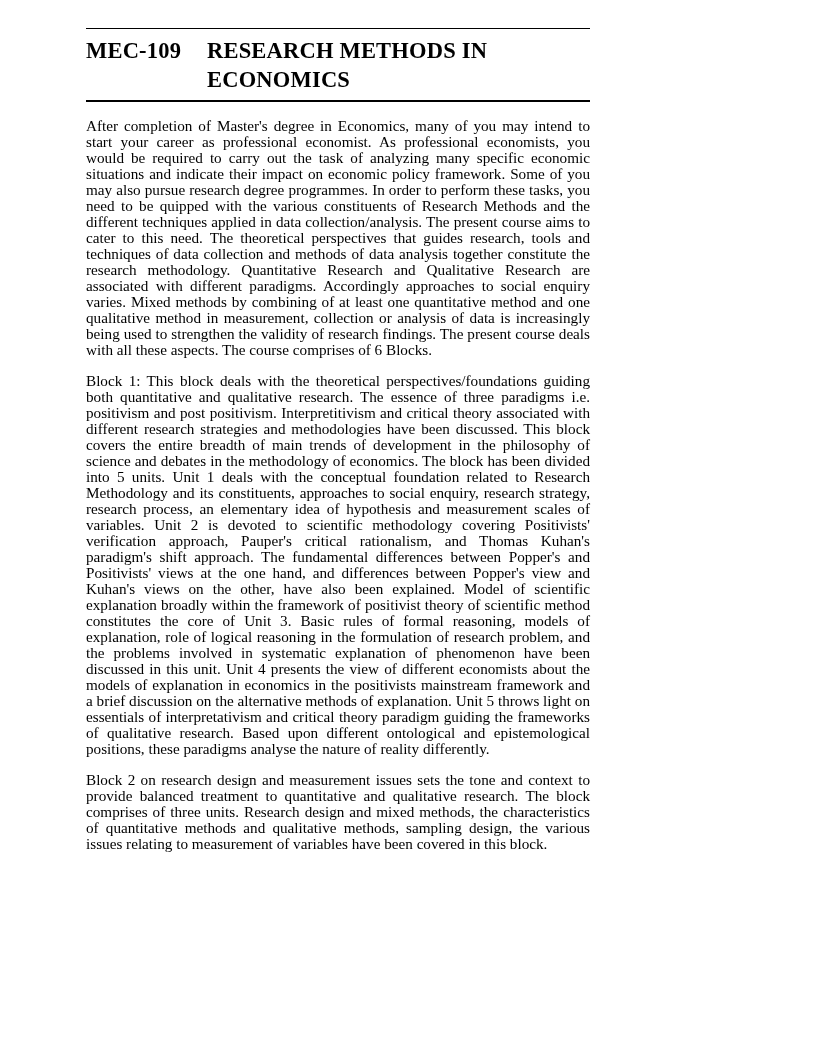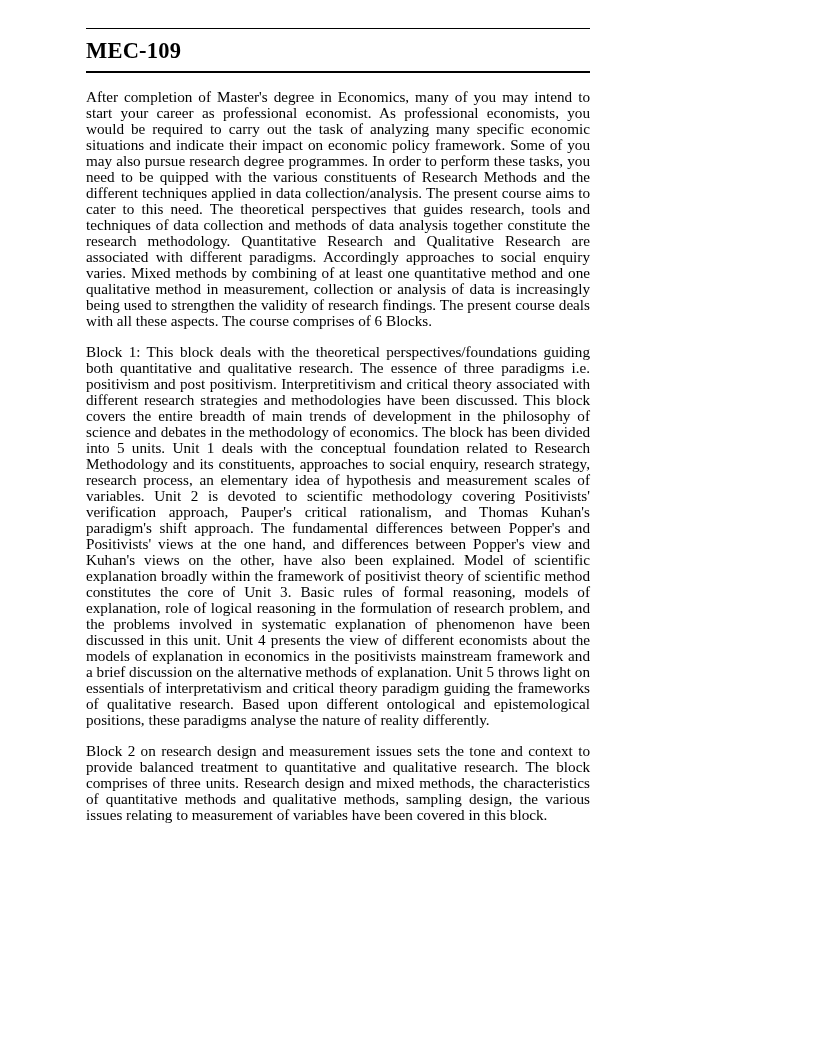--- a/index.html
+++ b/index.html
@@ -88,20 +88,22 @@
 </head>
 <body>
 
 <div class="page">
   <div class="content">
 
     <div class="header-block">
       <hr class="rule rule-top">
       <div class="course-title">
         <span class="course-code">MEC-109</span>
+        <span class="course-name">RESEARCH METHODS IN
+ECONOMICS</span>
       </div>
       <hr class="rule rule-bottom">
     </div>
 
     <div class="body-copy">
       <p class="para">After completion of Master's degree in Economics, many of you may intend to start your career as professional economist. As professional economists, you would be required to carry out the task of analyzing many specific economic situations and indicate their impact on economic policy framework. Some of you may also pursue research degree programmes. In order to perform these tasks, you need to be quipped with the various constituents of Research Methods and the different techniques applied in data collection/analysis. The present course aims to cater to this need. The theoretical perspectives that guides research, tools and techniques of data collection and methods of data analysis together constitute the research methodology. Quantitative Research and Qualitative Research are associated with different paradigms. Accordingly approaches to social enquiry varies. Mixed methods by combining of at least one quantitative method and one qualitative method in measurement, collection or analysis of data is increasingly being used to strengthen the validity of research findings. The present course deals with all these aspects. The course comprises of 6 Blocks.</p>
       <p class="para"><span class="rl">Block 1:</span><span> This block deals with the theoretical perspectives/foundations guiding both quantitative and qualitative research. The essence of three paradigms i.e. positivism and post positivism. Interpretitivism and critical theory associated with different research strategies and methodologies have been discussed. This block covers the entire breadth of main trends of development in the philosophy of science and debates in the methodology of economics. The block has been divided into 5 units. </span><span class="rl">Unit 1</span><span> deals with the conceptual foundation related to Research Methodology and its constituents, approaches to social enquiry, research strategy, research process, an elementary idea of hypothesis and measurement scales of variables. </span><span class="rl">Unit 2</span><span> is devoted to scientific methodology covering Positivists' verification approach, Pauper's critical rationalism, and Thomas Kuhan's paradigm's shift approach. The fundamental differences between Popper's and Positivists' views at the one hand, and differences between Popper's view and Kuhan's views on the other, have also been explained. Model of scientific explanation broadly within the framework of positivist theory of scientific method constitutes the core of </span><span class="rl">Unit 3</span><span>. Basic rules of formal reasoning, models of explanation, role of logical reasoning in the formulation of research problem, and the problems involved in systematic explanation of phenomenon have been discussed in this unit. </span><span class="rl">Unit 4</span><span> presents the view of different economists about the models of explanation in economics in the positivists mainstream framework and a brief discussion on the alternative methods of explanation. </span><span class="rl">Unit 5</span><span> throws light on essentials of interpretativism and critical theory paradigm guiding the frameworks of qualitative research. Based upon different ontological and epistemological positions, these paradigms analyse the nature of reality differently.</span></p>
       <p class="para"><span class="rl">Block 2</span><span> on research design and measurement issues sets the tone and context to provide balanced treatment to quantitative and qualitative research. The block comprises of three units. Research design and mixed methods, the characteristics of quantitative methods and qualitative methods, sampling design, the various issues relating to measurement of variables have been covered in this block.</span></p>
     </div>
 

